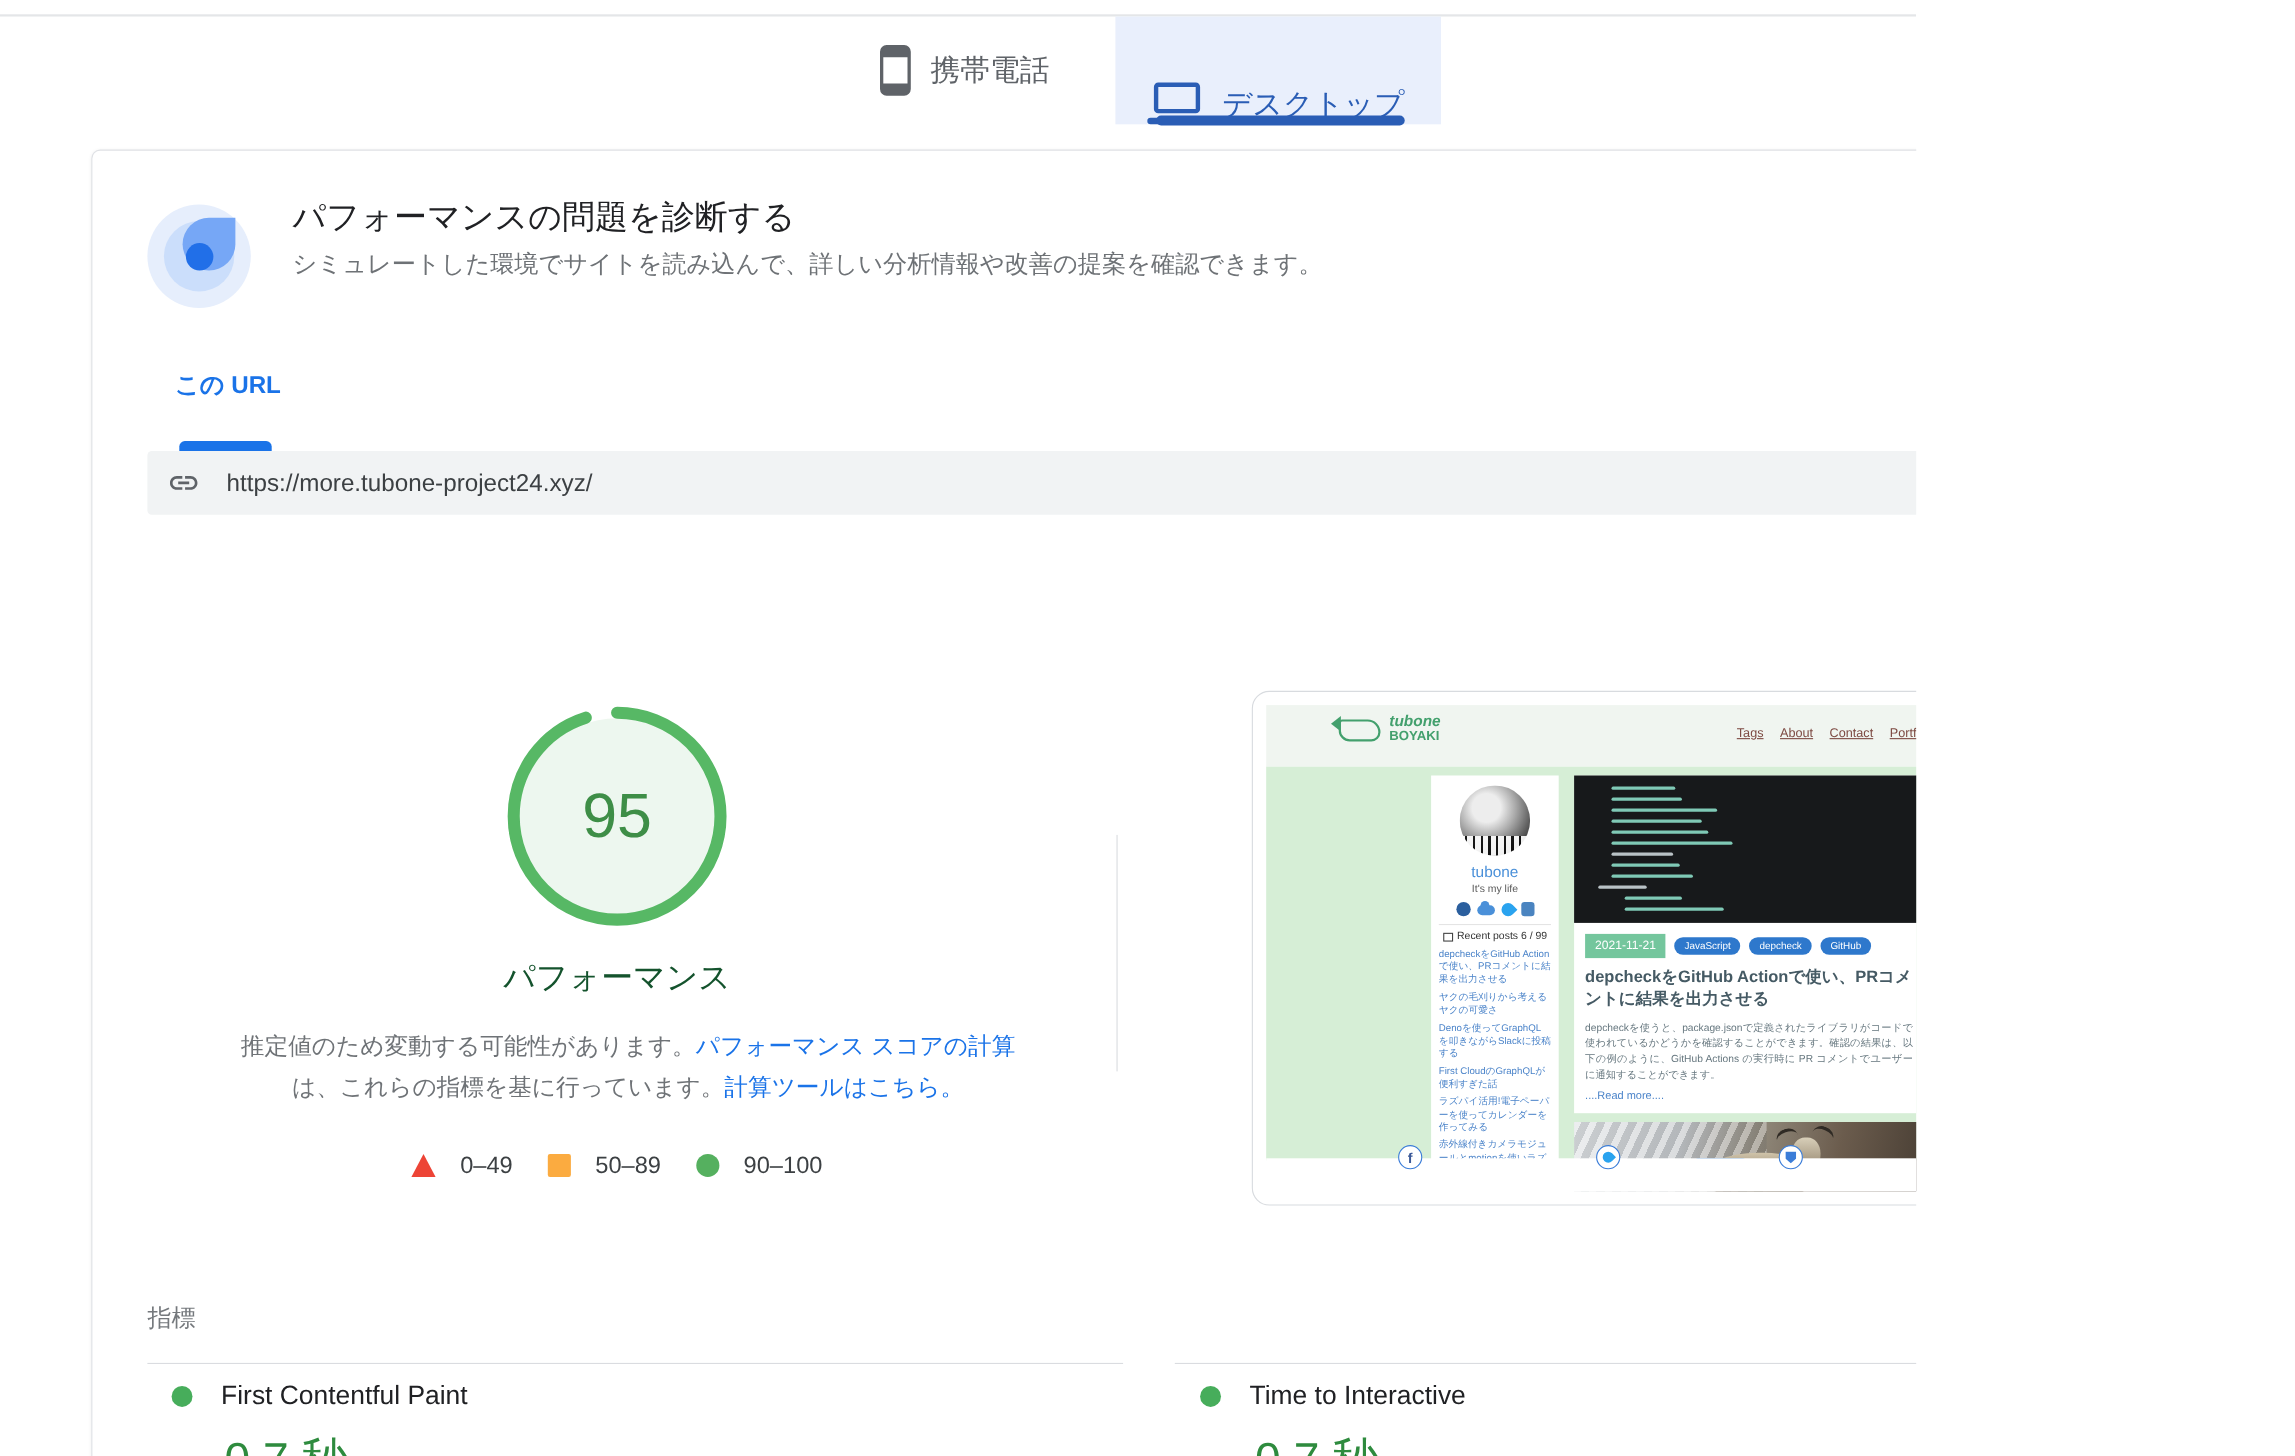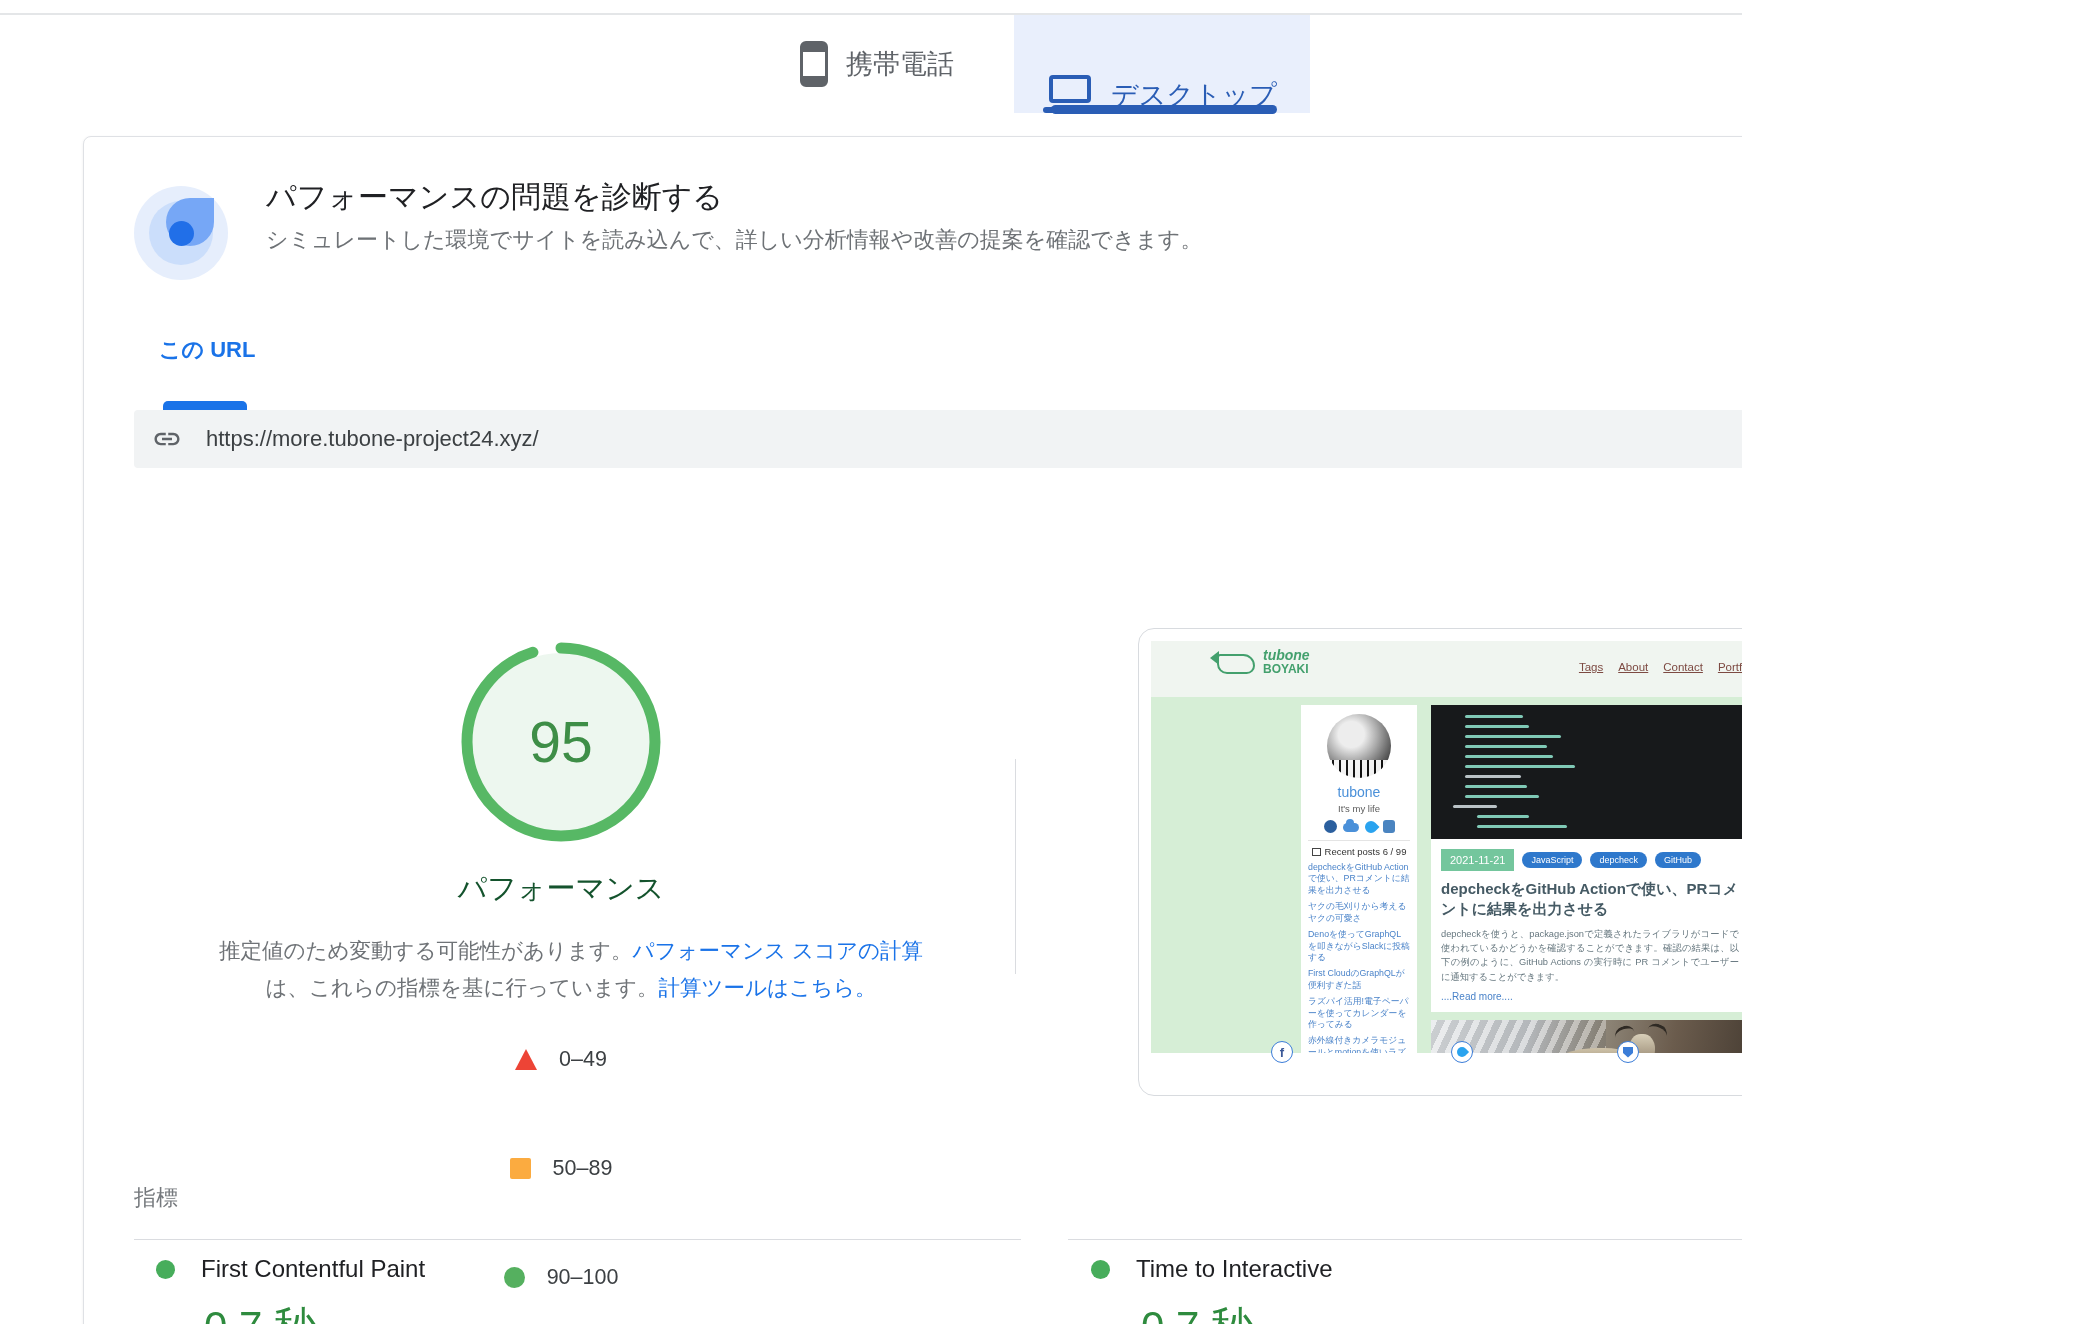--- a/index.html
+++ b/index.html
@@ -44,22 +44,22 @@
            display:flex;align-items:center;gap:24px;padding-left:18px;box-sizing:border-box;}
   .url-text{font-size:22px;color:#3c4043;}
 
   
   .gauge{left:372px;top:500px;width:210px;height:210px;}
   .score-overlay{position:absolute;inset:0;display:flex;align-items:center;justify-content:center;
                  font-size:57px;color:#3e8e47;}
   .perf-label{left:37px;top:732px;width:880px;text-align:center;font-size:29px;color:#14532d;}
   .disclaimer{left:27px;top:796px;width:920px;text-align:center;font-size:21.5px;line-height:37px;color:#6f7377;}
   .link-blue{color:#1a73e8;cursor:pointer;}
-  .legend{left:37px;top:910px;width:880px;display:flex;justify-content:center;gap:84px;align-items:center;
-          font-size:21.5px;color:#3c4043;flex-direction:column;}
+  .legend{left:37px;top:910px;width:880px;display:flex;justify-content:center;gap:32px;align-items:center;
+          font-size:21.5px;color:#3c4043;}
   .legend-item{display:flex;align-items:center;gap:22px;}
   .lg-tri{width:0;height:0;border-left:11px solid transparent;border-right:11px solid transparent;border-bottom:21px solid #ed4436;}
   .lg-sq{width:21px;height:21px;background:#fbab40;border-radius:2px;}
   .lg-dot{width:21px;height:21px;background:#55b05f;border-radius:50%;}
 
   .col-divider{left:931px;top:622px;width:1px;height:215px;background:#dadce0;}
 
   
   .thumb{left:1054px;top:491px;width:720px;height:468px;border:1px solid #d8dbdf;border-radius:16px;
          background:#fff;padding:12px;box-sizing:border-box;cursor:pointer;}

